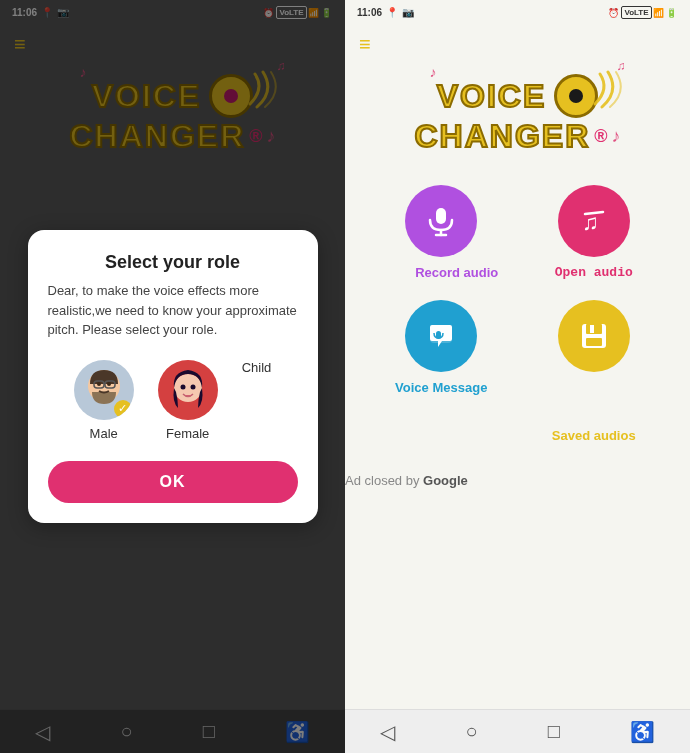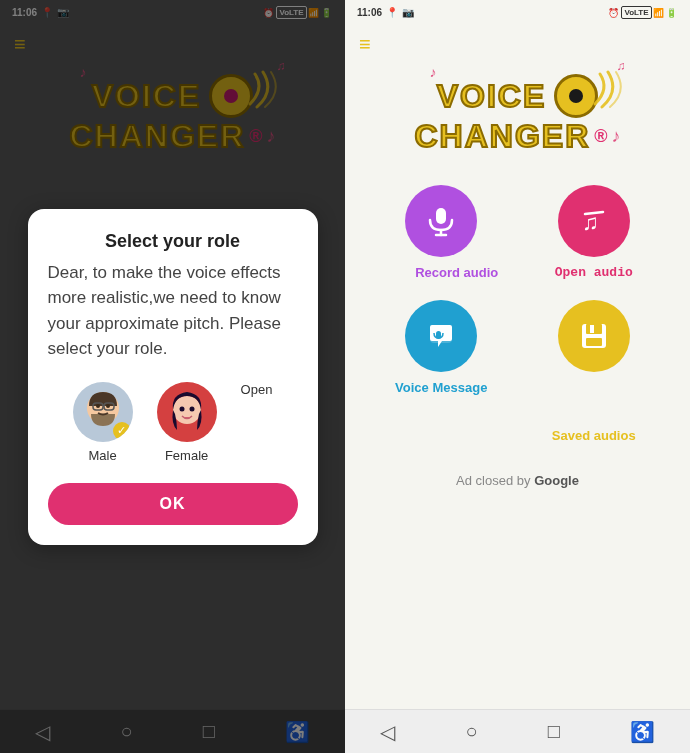--- a/index.html
+++ b/index.html
@@ -138,21 +138,21 @@
 
     .dialog-title {
       font-size: 18px;
       font-weight: bold;
       text-align: center;
       color: #222;
       margin-bottom: 8px;
     }
 
     .dialog-desc {
-      font-size: 17px;
+      font-size: 13px;
       color: #444;
       line-height: 1.5;
       margin-bottom: 20px;
     }
 
     .role-options {
       display: flex;
       justify-content: center;
       gap: 24px;
       margin-bottom: 20px;
@@ -252,21 +252,21 @@
       font-size: 13px;
       font-weight: bold;
     }
     .label-purple { color: #b050e0; padding-left: 31px; }
     .label-pink { color: #e03070; font-family: Liberation Mono, monospace; }
     .label-blue { color: #20a0d0; }
     .label-yellow { color: #e6c020; margin-top: 48px; }
 
     
     .ad-closed {
-      text-align: center;
+      text-align: left;
       font-size: 13px;
       color: #888;
       margin-top: 10px;
     }
     .ad-closed .google {
       font-family: 'Arial', sans-serif;
       color: #555;
       font-weight: bold;
     }
 
@@ -416,21 +416,21 @@
 
                 <path d="M21,30 Q26,35 31,30" stroke="#c06070" stroke-width="1.5" fill="none"></path>
 
                 <path d="M22,31 Q26,34 30,31" fill="#d06070"></path>
               </svg>
             </div>
             <span class="role-label">Female</span>
           </div>
 
           <div class="role-item">
-            <span class="role-label">Open</span>
+            <span class="role-label">Child</span>
           </div>
         </div>
 
         <button class="ok-btn">OK</button>
       </div>
     </div>
 
     <div class="nav-bar dark-nav">
       <span class="nav-icon dark-icon">◁</span>
       <span class="nav-icon dark-icon">○</span>

